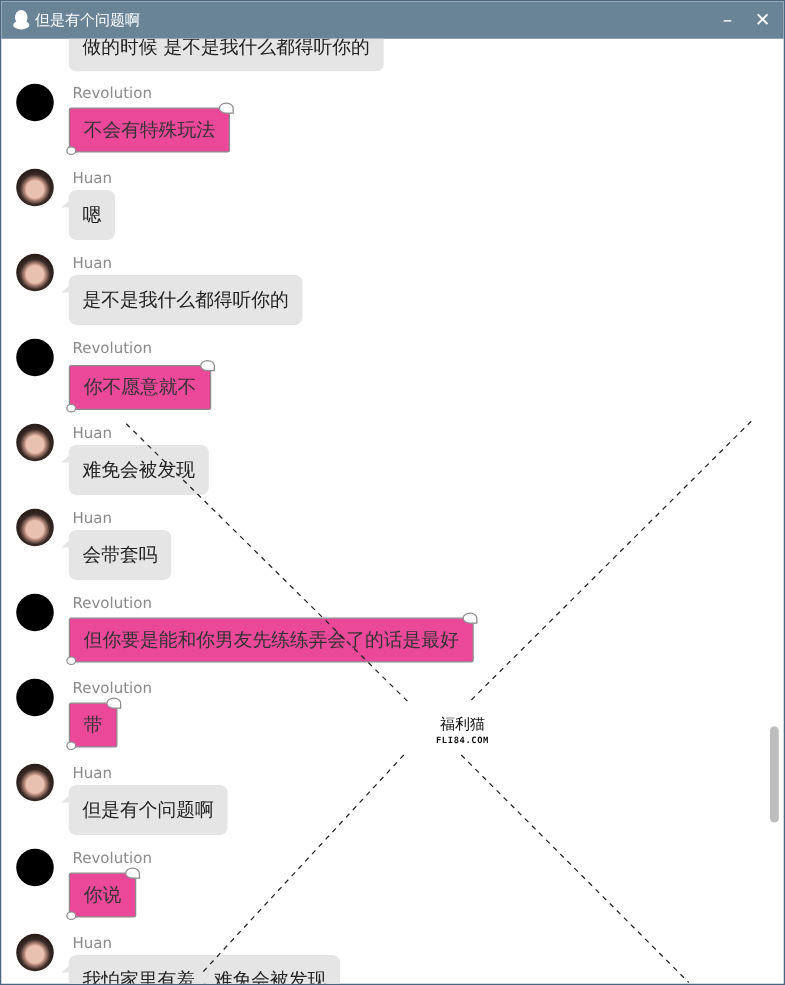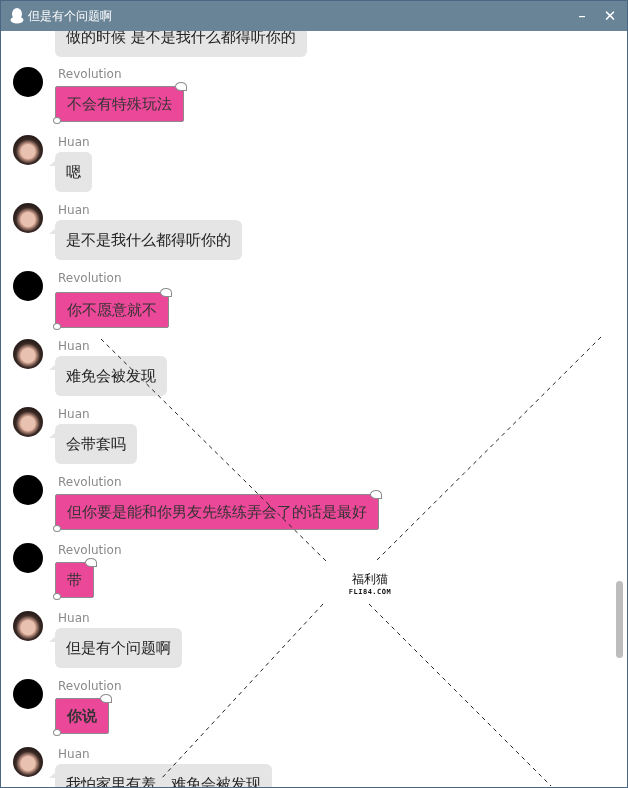--- a/index.html
+++ b/index.html
@@ -101,21 +101,21 @@
 
     <div class="msg" style="top:580px;">
       <div class="avatar photo" style="top:0;"></div>
       <div class="name" style="top:0;">Huan</div>
       <div class="bubble grey" style="top:17px;">但是有个问题啊</div>
     </div>
 
     <div class="msg" style="top:648px;">
       <div class="avatar black" style="top:0;"></div>
       <div class="name" style="top:0;">Revolution</div>
-      <div class="bubble framed" style="top:19px;font-weight:bold;">你说</div>
+      <div class="bubble framed" style="top:19px;">你说</div>
     </div>
 
     <div class="msg" style="top:716px;">
       <div class="avatar photo" style="top:0;"></div>
       <div class="name" style="top:0;">Huan</div>
       <div class="bubble grey" style="top:17px;">我怕家里有羞，难免会被发现</div>
     </div>
   </div>
 
   <div class="scrollbar"></div>

